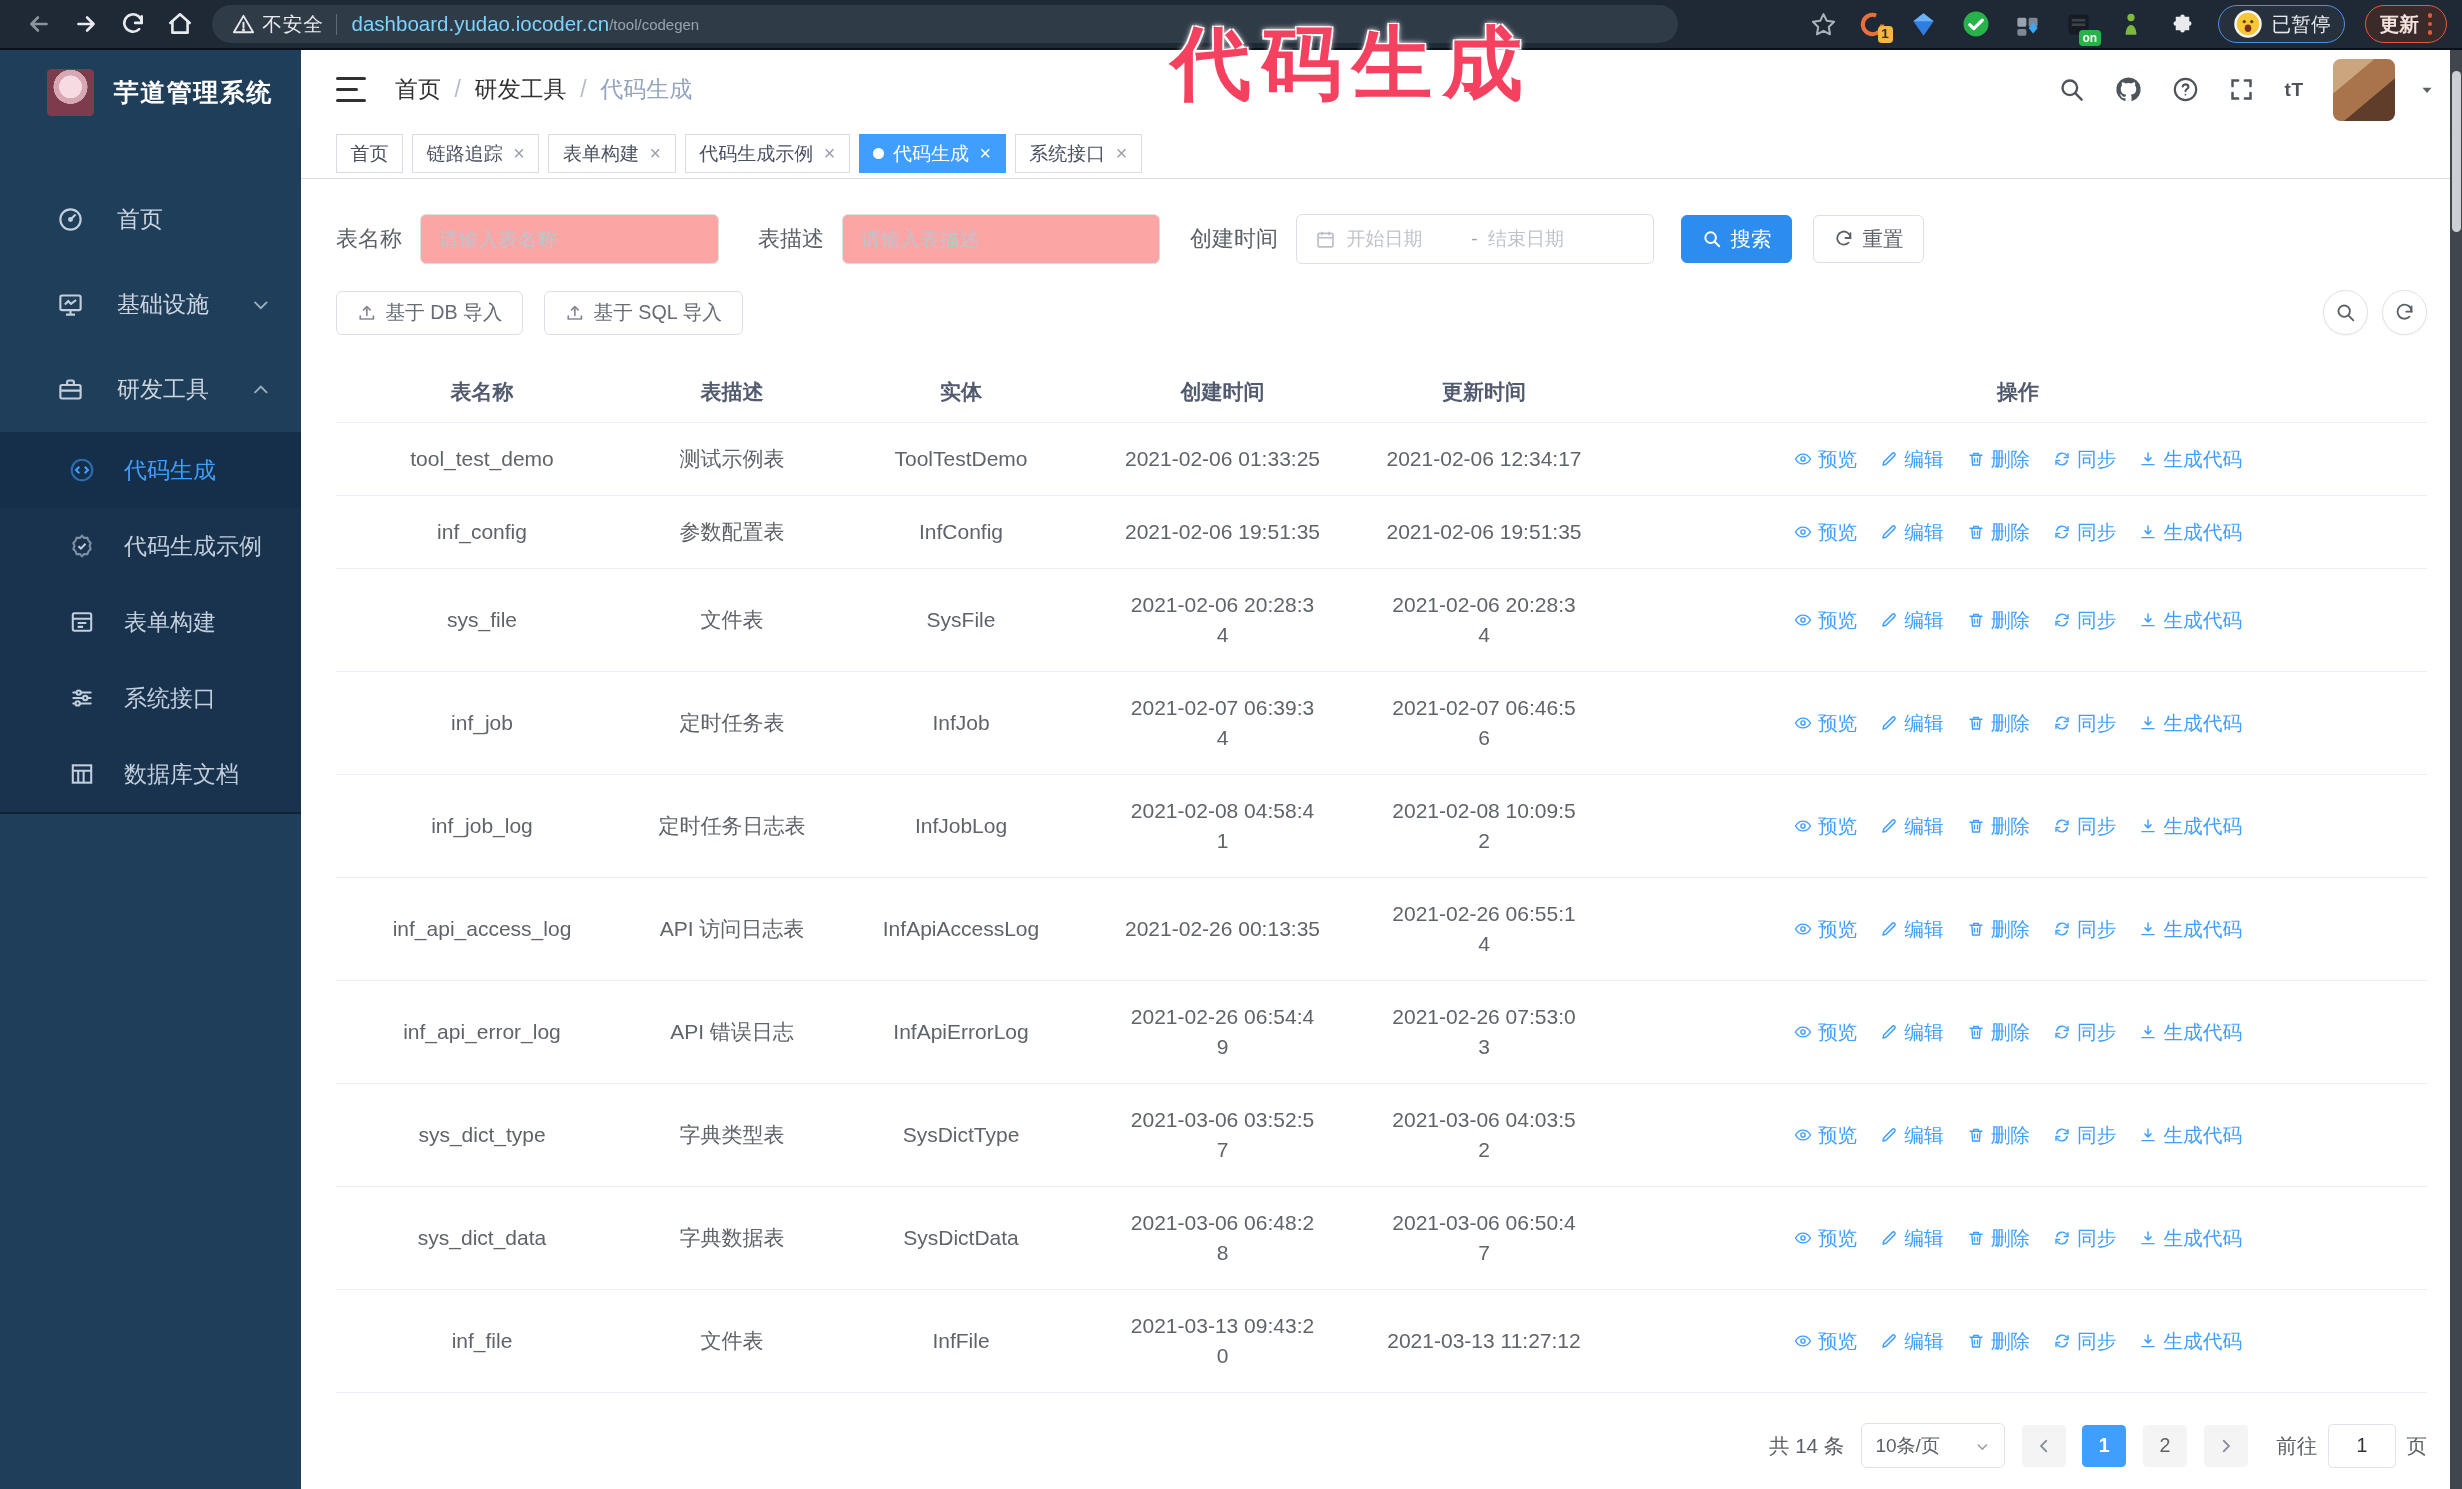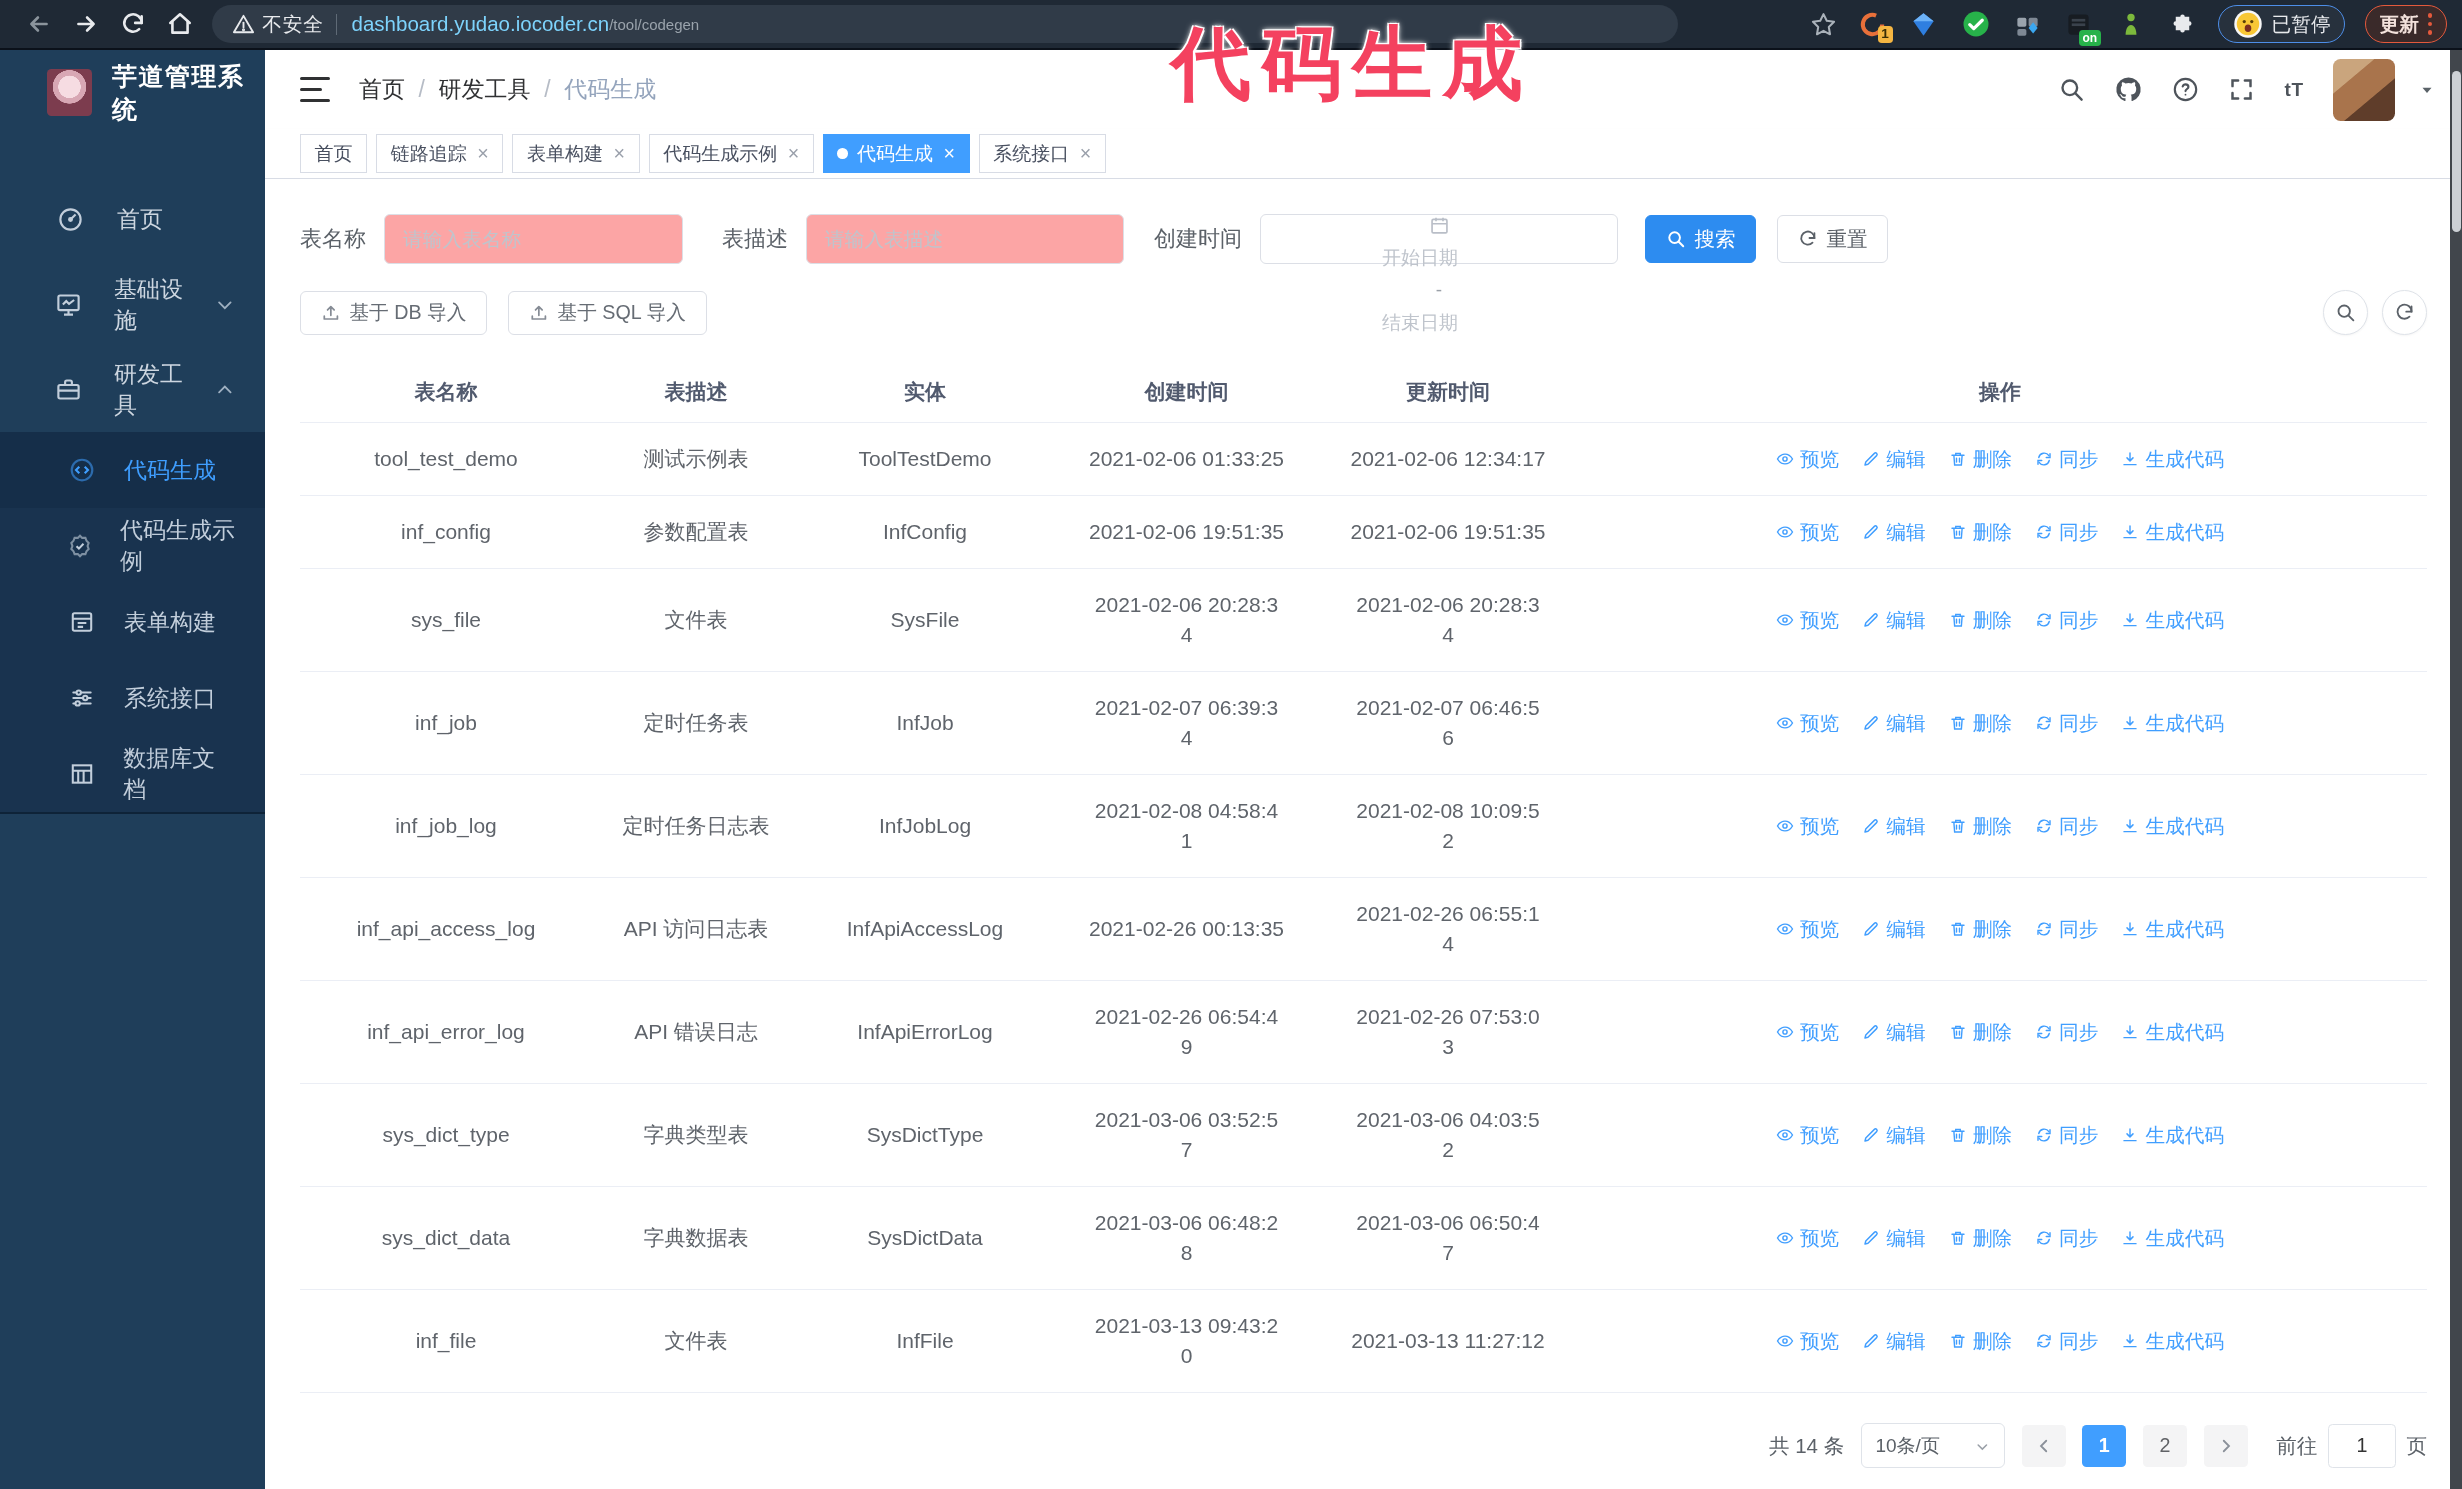--- a/index.html
+++ b/index.html
@@ -28,21 +28,21 @@
   .pill { height:38px; border-radius:19.7px; display:flex; align-items:center; gap:9px; padding:0 13.6px; font-size:19.7px; }
   .pill.paused { border:1.5px solid #4d8ee8; color:#e8eaed; background:#27313d; }
   .pill.update { border:1.5px solid #e4593c; color:#f3e2dc; background:#3a2a2a; font-weight:bold; }
   .dots3 { display:flex; flex-direction:column; gap:3.8px; }
   .dots3 span { width:4.5px; height:4.5px; border-radius:50%; background:#e4593c; }
 
   
   .app { display:flex; height:1440px; }
 
   
-  .sidebar { width:265px; background:#1f3e5a; color:#cdd6e0; flex:0 0 auto; display:flex; flex-direction:column; }
+  .sidebar { width:301px; background:#1f3e5a; color:#cdd6e0; flex:0 0 auto; display:flex; flex-direction:column; }
   .logo-row { height:85px; display:flex; align-items:center; padding:0 0 0 47px; gap:19.7px; }
   .logo-img { width:47px; height:47px; border-radius:4.5px;
     background:radial-gradient(circle at 50% 38%, #f6dce2 0 30%, #d8a7b4 31% 45%, #7c3c4e 46% 100%); }
   .logo-title { font-size:25px; font-weight:bold; color:#ffffff; letter-spacing:1.5px; }
   .menu { margin-top:42px; }
   .menu-item { height:85px; display:flex; align-items:center; padding:0 30px 0 55px; gap:32px; font-size:23px; cursor:pointer; }
   .menu-item .arrow { margin-left:auto; color:#9fb0c1; }
   .submenu { background:#19334f; border-bottom:2.3px solid #0e2338; }
   .submenu .menu-item { height:76px; padding-left:67px; gap:27px; font-size:23px; color:#c2cedb; }
   .submenu .menu-item.active { color:#3f9eff; background:#152e49; }
@@ -81,21 +81,21 @@
   .content { flex:1; padding:35px 35px 0 35px; background:#fff; position:relative; }
 
   .search-row { display:flex; align-items:center; }
   .f-label { font-size:22px; color:#5b6168; margin-right:18px; white-space:nowrap; }
   .t-input { height:50px; border:0.8px solid #dcdfe6; border-radius:6px; font-size:19.7px; color:#333;
     padding:0 18px; outline:none; background:#fca5a5; }
   .t-input::placeholder { color:#bfc4cc; }
   .name-input { width:299px; margin-right:39px; }
   .desc-input { width:318px; margin-right:30px; }
   .range { width:358px; height:50px; border:0.8px solid #dcdfe6; border-radius:6px; display:flex; align-items:center;
-    padding:0 18px; gap:10.6px; color:#bfc4cc; margin-right:27px; background:#fff;flex-direction:column; }
+    padding:0 18px; gap:10.6px; color:#bfc4cc; margin-right:27px; background:#fff; }
   .range input { border:none; outline:none; width:114px; font-size:19px; color:#333; background:transparent; }
   .range input::placeholder { color:#bfc4cc; }
   .range .sep { color:#9aa0a8; font-size:19px; }
   .btn { height:48px; border-radius:6px; display:inline-flex; align-items:center; gap:9px; padding:0 19.7px;
     font-size:20.5px; cursor:pointer; border:0.8px solid #dcdfe6; background:#fff; color:#5b6168; }
   .btn.primary { background:#2d8cf0; border-color:#2d8cf0; color:#fff; }
   .btn + .btn { margin-left:21px; }
 
   .tool-row { display:flex; align-items:center; margin-top:26px; }
   .tool-row .btn { height:44px; font-size:19.7px; color:#666c74; }

